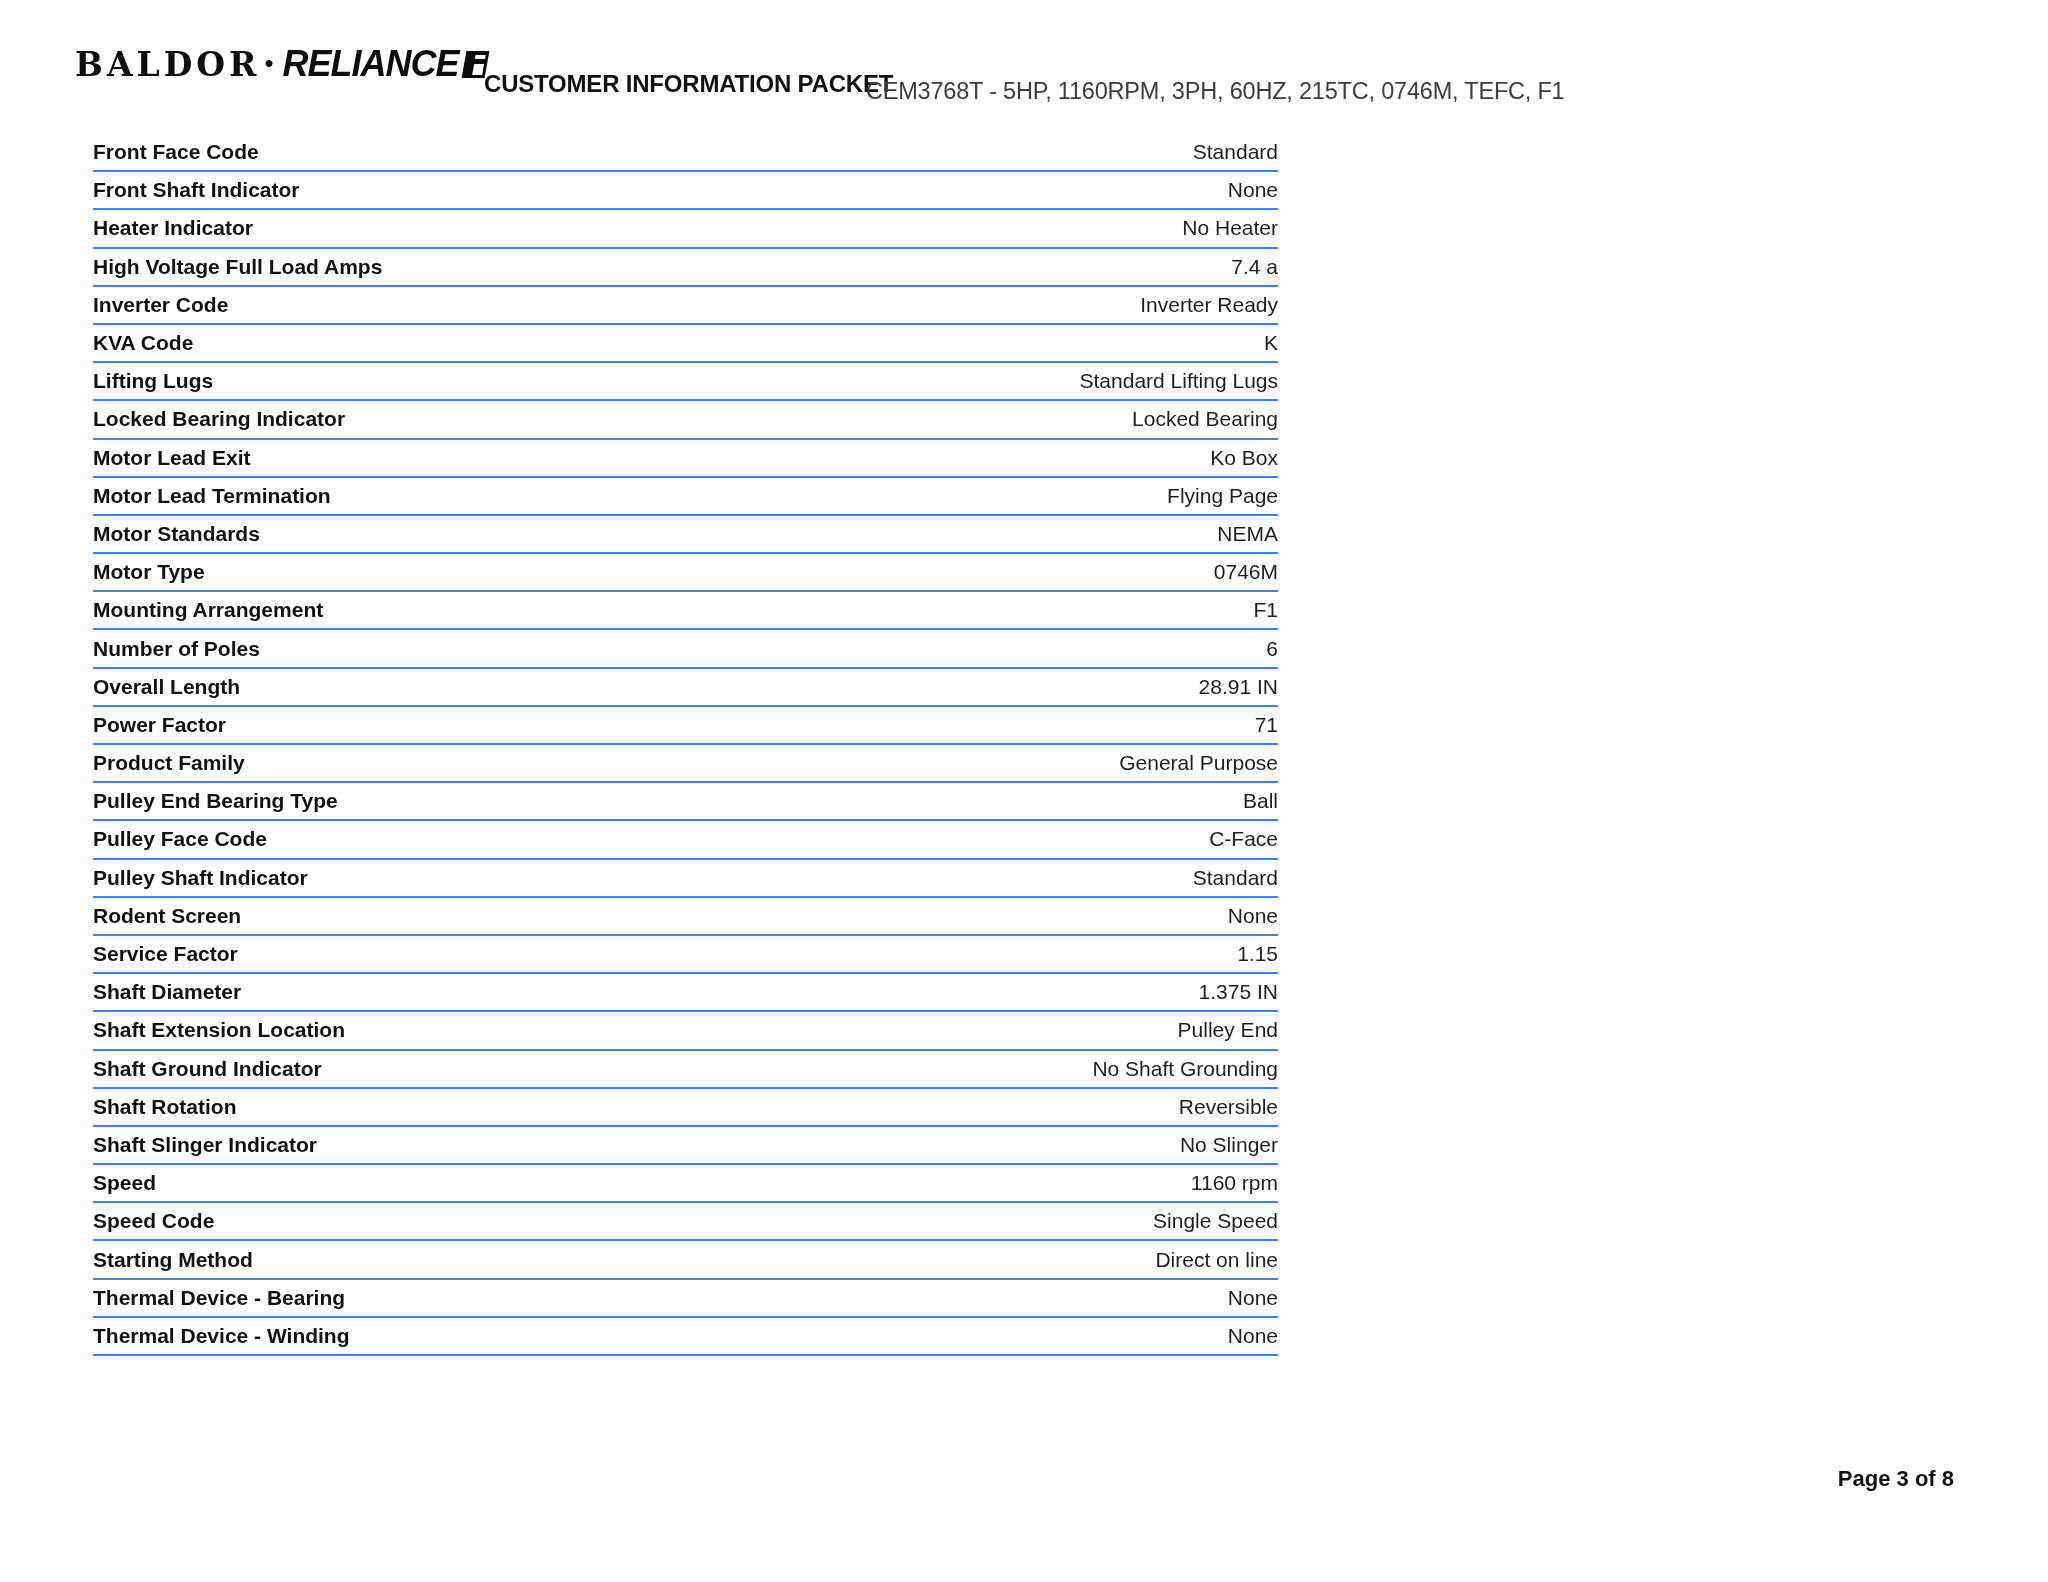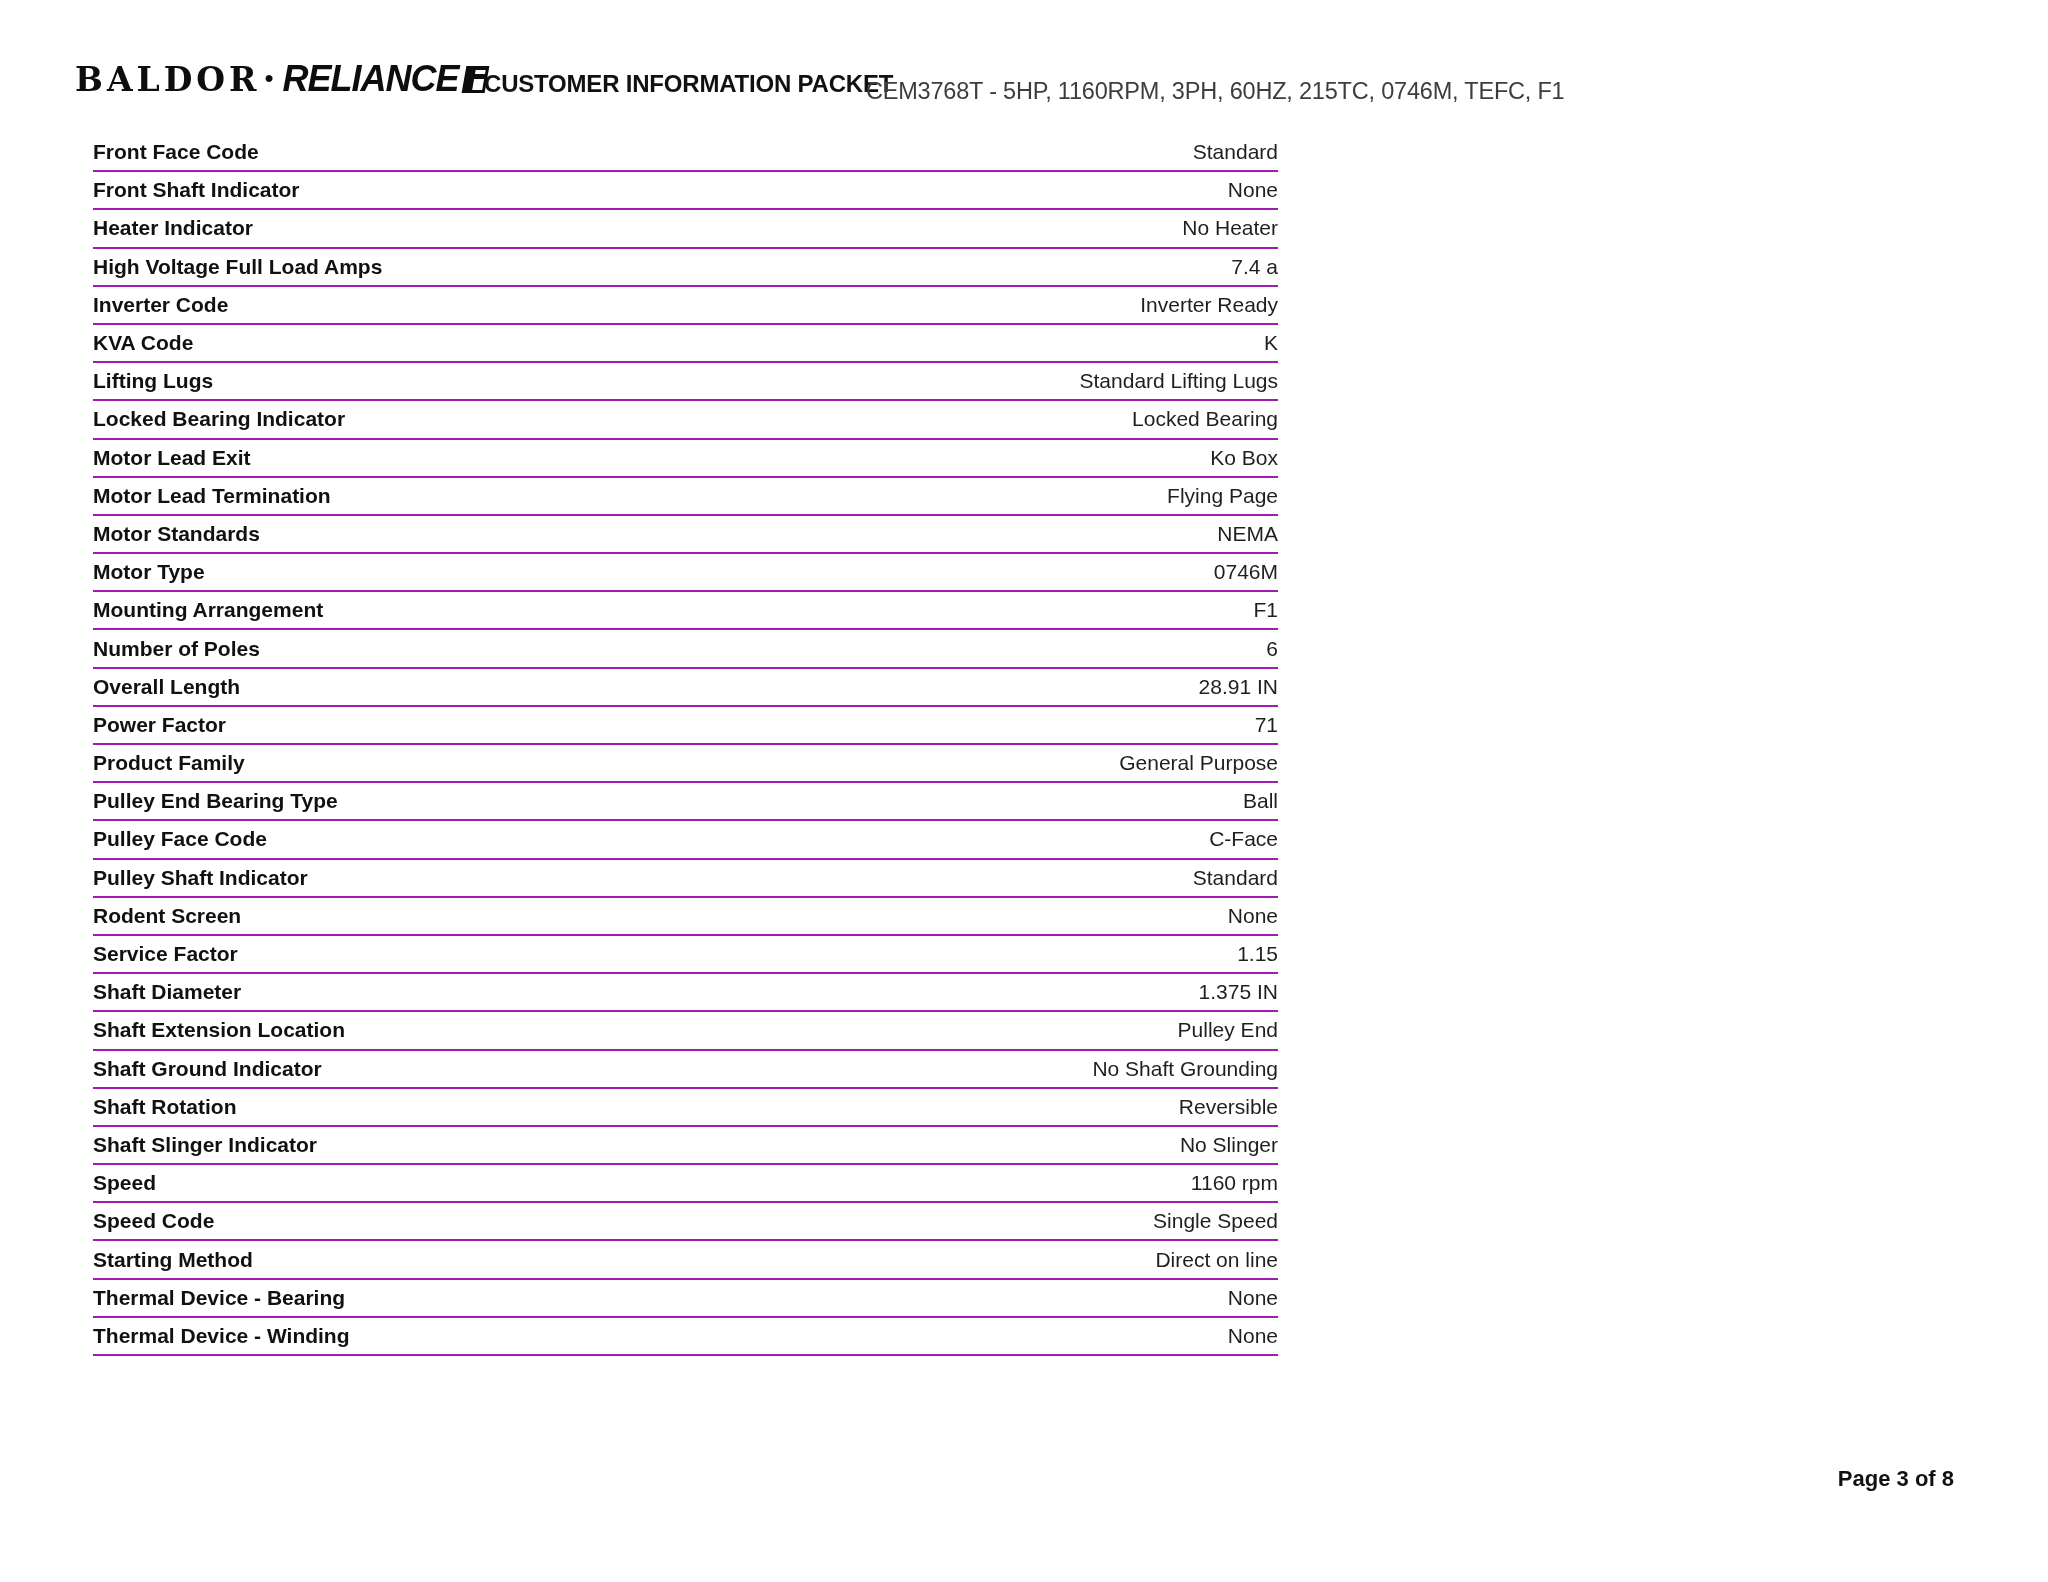--- a/index.html
+++ b/index.html
@@ -11,21 +11,21 @@
     position: relative;
     overflow: hidden;
   }
   .page {
     position: absolute; inset: 0;
     background: #ffffff;
   }
 
   
   .logo {
-    position: absolute; left: 75px; top: 57px;
+    position: absolute; left: 75px; top: 42px;
     height: 44px;
     display: flex; align-items: center;
     white-space: nowrap;
   }
   .logo-baldor {
     font-family: "DejaVu Serif", serif;
     font-weight: bold;
     font-size: 33px;
     letter-spacing: 4px;
     color: #0d0d0d;
@@ -83,21 +83,21 @@
   .spec-table {
     position: absolute;
     left: 93px; top: 134px;
     width: 1185px;
   }
   .spec-row {
     display: flex;
     justify-content: space-between;
     align-items: center;
     height: 38.2px;
-    border-bottom: 2px solid #a21caf;
+    border-bottom: 2px solid #3b82f6;
   }
   .spec-label {
     font-size: 21px;
     font-weight: bold;
     color: #111111;
     white-space: nowrap;
   }
   .spec-value {
     font-size: 21px;
     font-weight: normal;

